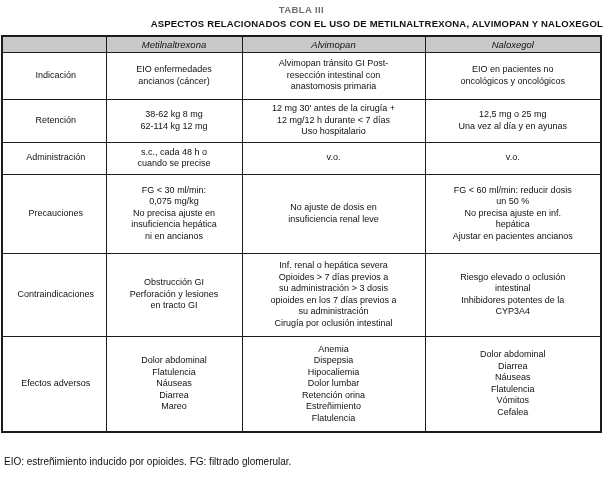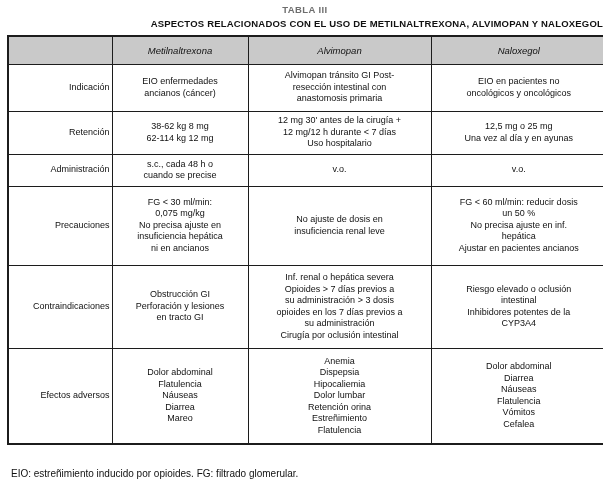--- a/index.html
+++ b/index.html
@@ -7,21 +7,20 @@
     --border-color:#1c1c1c;
     --title-color:#6e6e6e;
     --text-color:#111111;
   }
   *{margin:0;padding:0;box-sizing:border-box;}
   html,body{background:#ffffff;}
   .page{
     width:603px;height:491px;background:#ffffff;position:relative;
     font-family:"Liberation Sans","DejaVu Sans",sans-serif;color:var(--text-color);
     overflow:hidden;
-    padding-left:7px;
   }
   .title{
     padding-top:4px;text-align:center;font-size:9.5px;font-weight:bold;
     color:var(--title-color);letter-spacing:0.4px;
   }
   .subtitle{
     margin-top:3px;text-align:right;font-size:9.5px;font-weight:bold;
     color:var(--text-color);letter-spacing:0.2px;
   }
   table.drug-table{
@@ -34,24 +33,24 @@
   .drug-table col.c-alv{width:183px;}
   .drug-table col.c-nal{width:176px;}
   .drug-table th,.drug-table td{
     border:1.5px solid var(--border-color);
     vertical-align:middle;
     font-size:9px;line-height:11.5px;
   }
   .drug-table thead th{
     background:var(--header-bg);
     font-style:italic;font-weight:normal;font-size:9.5px;
-    height:28px;text-align:center;
+    height:16px;text-align:center;
   }
   td.row-label{
-    text-align:right;padding-left:5px;padding-right:2px;
+    text-align:center;padding-left:5px;padding-right:2px;
   }
   td.cell{
     text-align:center;white-space:pre-line;padding:1px 3px;
   }
   tr.r-indicacion{height:47px;}
   tr.r-posologia{height:43px;}
   tr.r-administracion{height:32px;margin-top:20px;}
   tr.r-precauciones{height:79px;}
   tr.r-contraindicaciones{height:83px;}
   tr.r-efectos{height:96px;}

